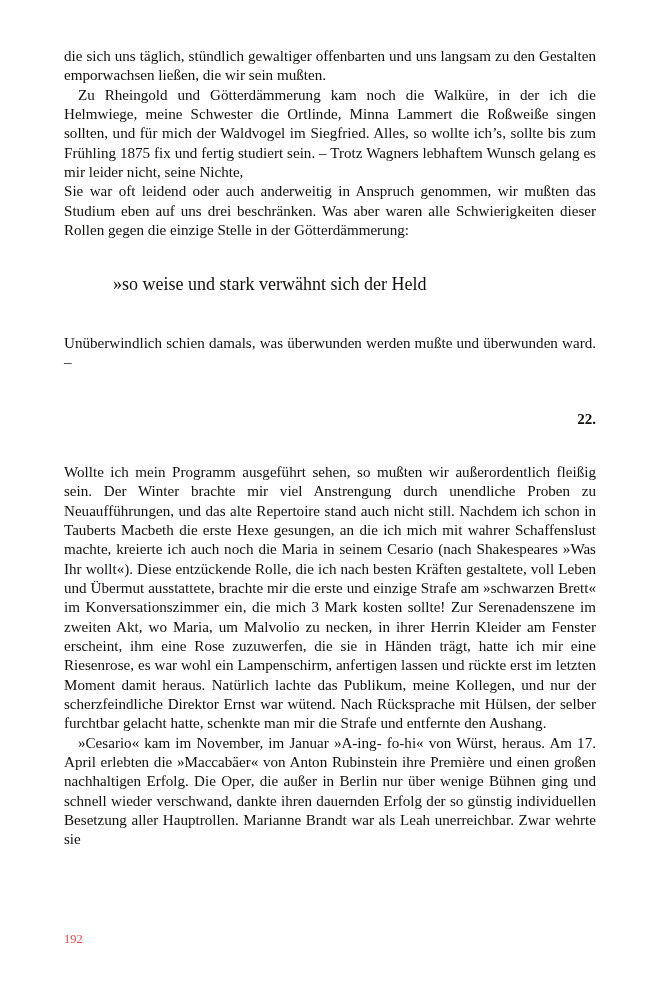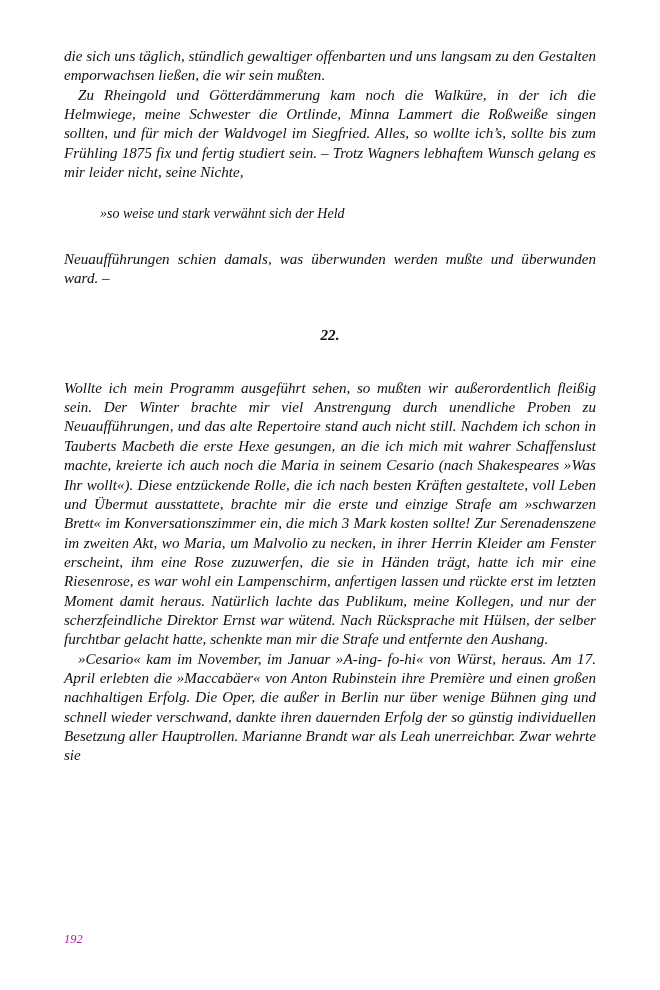--- a/index.html
+++ b/index.html
@@ -8,21 +8,20 @@
     background: #ffffff;
   }
   .page {
     position: relative;
     width: 660px;
     height: 990px;
     background: #ffffff;
     overflow: hidden;
     font-family: "Liberation Serif", "DejaVu Serif", serif;
     color: #100f0d;
-    font-style: italic;
   }
   .textblock {
     position: absolute;
     left: 64px;
     top: 47px;
     width: 532px;
   }
   p.body {
     margin: 0;
     font-size: 15.1px;
@@ -34,67 +33,68 @@
   }
   p.body.indent {
     text-indent: 14px;
   }
   
   .tight {
     word-spacing: -3.6px;
     letter-spacing: -0.05px;
   }
   .verse {
-    margin: 3px;
+    margin: 16px;
     padding-left: 33px;
-    font-size: 14px;
+    font-size: 18px;
     line-height: 19.35px;
     text-align: left;
   }
   .verse-gap-before { height: 19px; }
   .verse-gap-after { height: 23px; }
   .chapter-gap-before { height: 38px; }
   .chapter-gap-after { height: 33px; }
   .chapter-no {
     margin: 0;
-    text-align: center;
+    text-align: right;
     font-size: 15.1px;
     font-weight: bold;
     line-height: 19.35px;
   }
   .folio {
     position: absolute;
     left: 64px;
     top: 932px;
     font-size: 12.4px;
     line-height: 14px;
     font-family: "Liberation Serif", "DejaVu Serif", serif;
-    color: #a21caf;
+    color: #ef4444;
   }
 </style>
 </head>
 <body>
 
 <div class="page">
 
   <div class="textblock">
 
     <p class="body">die sich uns täglich, stündlich gewaltiger offenbarten und uns langsam zu den Gestalten emporwachsen ließen, die wir sein mußten.</p>
 
     <p class="body indent">Zu Rheingold und Götterdämmerung kam noch die Walküre, in der ich die Helmwiege, meine Schwester die Ortlinde, Minna Lammert die Roßweiße singen sollten, und für mich der Waldvogel im Siegfried. Alles, so wollte ich’s, sollte bis zum Frühling 1875 fix und fertig studiert sein. – Trotz Wagners lebhaftem Wunsch gelang es mir leider nicht, seine Nichte,</p>
 
 
+    <p class="body">Sie war oft leidend oder auch anderweitig in Anspruch genommen, wir mußten das Studium eben auf uns drei beschränken. Was aber waren alle Schwierigkeiten dieser Rollen gegen die einzige Stelle in der Götterdämmerung:</p>
 
     <div class="verse-gap-before"></div>
 
     <p class="verse">»so weise und stark verwähnt sich der Held</p>
 
     <div class="verse-gap-after"></div>
 
-    <p class="body">Neuaufführungen schien damals, was überwunden werden mußte und überwunden ward. –</p>
+    <p class="body">Unüberwindlich schien damals, was überwunden werden mußte und überwunden ward. –</p>
 
     <div class="chapter-gap-before"></div>
 
     <p class="chapter-no">22.</p>
 
     <div class="chapter-gap-after"></div>
 
     <p class="body">Wollte ich mein Programm ausgeführt sehen, so mußten wir außerordentlich fleißig sein. Der Winter brachte mir viel Anstrengung durch unendliche Proben zu Neuaufführungen, und das alte Repertoire stand auch nicht still. Nachdem ich schon in Tauberts Macbeth die erste Hexe gesungen, an die ich mich mit wahrer Schaffenslust machte, kreierte ich auch noch die Maria in seinem Cesario (nach Shakespeares »Was Ihr wollt«). Diese entzückende Rolle, die ich nach besten Kräften gestaltete, voll Leben und Übermut ausstattete, brachte mir die erste und einzige Strafe am »schwarzen Brett« im Konversationszimmer ein, die mich 3 Mark kosten sollte! Zur Serenadenszene im zweiten Akt, wo Maria, um Malvolio zu necken, in ihrer Herrin Kleider am Fenster erscheint, ihm eine Rose zuzuwerfen, die sie in Händen trägt, hatte ich mir eine Riesenrose, es war wohl ein Lampenschirm, anfertigen lassen und rückte erst im letzten Moment damit heraus. Natürlich lachte das Publikum, meine Kollegen, und nur der scherzfeindliche Direktor Ernst war wütend. Nach Rücksprache mit Hülsen, der selber furchtbar gelacht hatte, schenkte man mir die Strafe und entfernte den Aushang.</p>
 
     <p class="body indent">»Cesario« kam im November, im Januar »A-ing- fo-hi« von Würst, heraus. Am 17. April erlebten die »Maccabäer« von Anton Rubinstein ihre Première und einen großen nachhaltigen Erfolg. Die Oper, die außer in Berlin nur über wenige Bühnen ging und schnell wieder verschwand, dankte ihren dauernden Erfolg der so günstig individuellen Besetzung aller Hauptrollen. Marianne Brandt war als Leah unerreichbar. Zwar wehrte sie</p>

